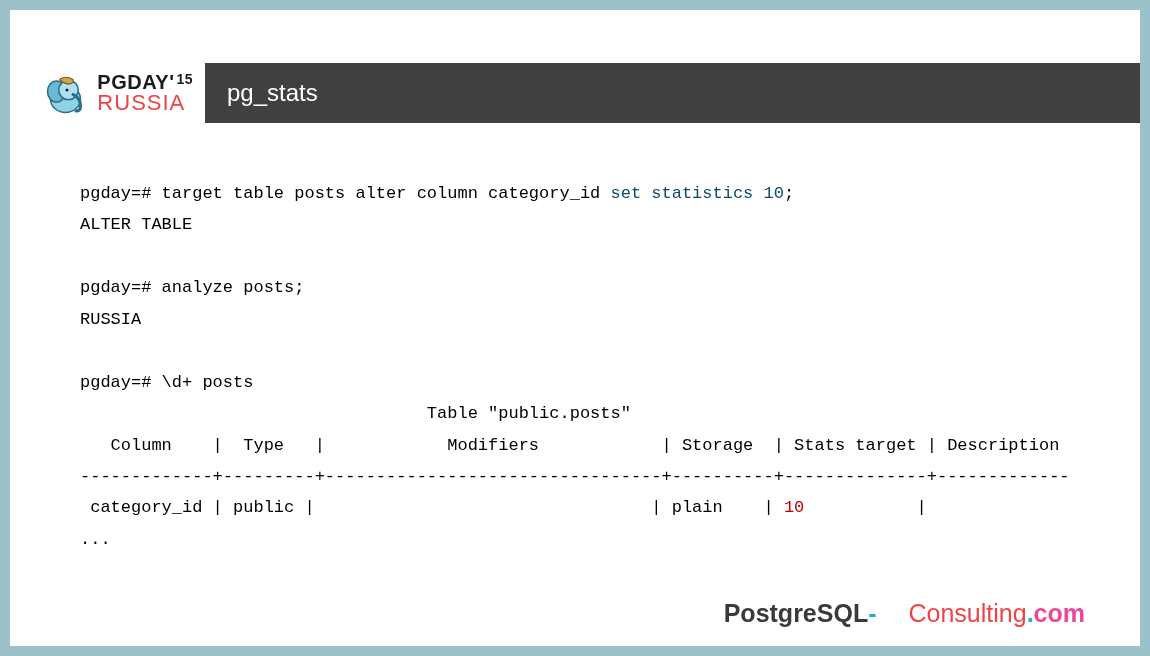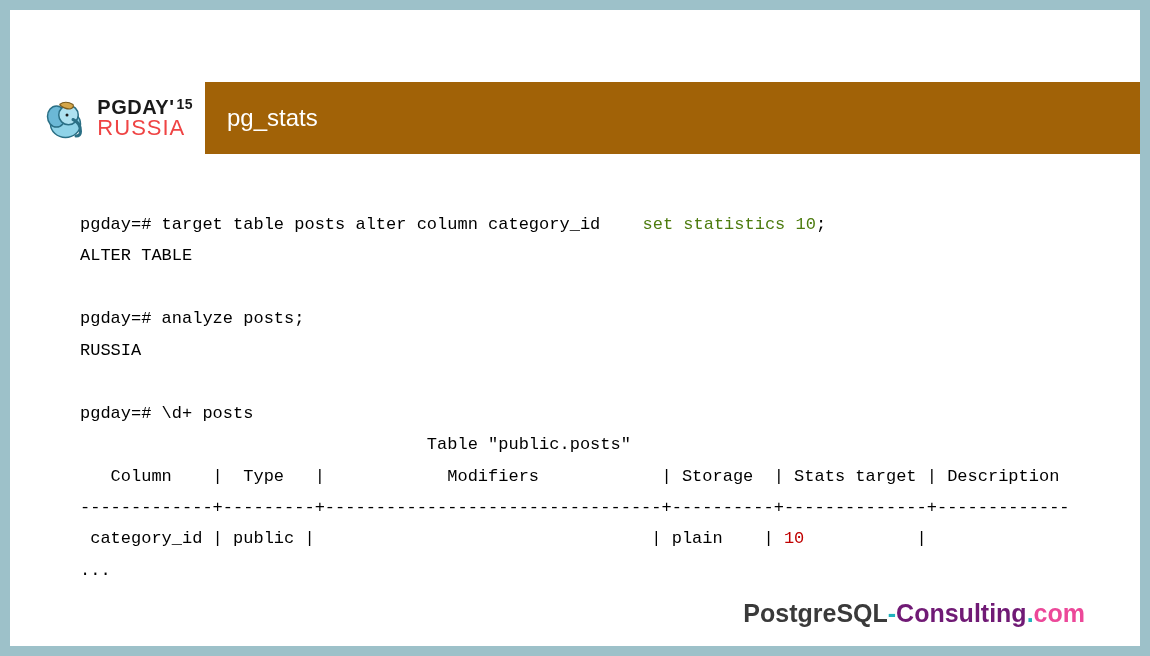--- a/index.html
+++ b/index.html
@@ -3,56 +3,56 @@
 <meta charset="utf-8">
 <style>
   * { box-sizing: border-box; margin: 0; padding: 0; }
   html, body { width: 1150px; height: 656px; font-family: Arial, Helvetica, sans-serif; }
   body { background: #9dc1c9; padding: 10px; }
   .slide {
     width: 100%; height: 100%; background: #fff; position: relative;
     display: flex; flex-direction: column;
   }
   .header {
-    display: flex; align-items: stretch; height: 72px; margin-top: 72px;
+    display: flex; align-items: stretch; height: 60px; margin-top: 53px;
   }
   .logo-area {
     width: 195px; display: flex; align-items: center; justify-content: flex-end;
     padding-right: 12px; gap: 6px;
   }
   .elephant-icon {
     width: 48px; height: 48px; flex-shrink: 0;
   }
   .logo-text { line-height: 1; }
   .logo-top {
     font-weight: 700; font-size: 20px; color: #1a1a1a; letter-spacing: 0.5px;
     display: flex; align-items: flex-start;
   }
   .logo-top .yr { font-size: 14px; margin-left: 2px; }
   .logo-bottom {
     font-weight: 400; font-size: 22px; color: #ef4444; letter-spacing: 1px;
   }
   .title-bar {
-    flex: 1; background: #a16207; color: #fff; display: flex; align-items: center;
+    flex: 1; background: #404040; color: #fff; display: flex; align-items: center;
     padding-left: 22px; font-size: 24px; font-weight: 300;
   }
   .content {
     padding: 55px 70px 0 70px;
     font-family: "Courier New", Courier, monospace;
     font-size: 17px; line-height: 1.85; color: #000; white-space: pre;
   }
-  .kw-blue { color: #4d7c0f; margin-left: 32px; }
+  .kw-blue { color: #0c4a6e; }
   .kw-red { color: #c00000; font-family: Liberation Mono, monospace; }
   .footer {
     position: absolute; right: 55px; bottom: 18px;
     font-size: 25px; font-weight: 700; color: #3a3a3a;
     font-family: "Segoe UI", Arial, sans-serif;
   }
   .footer .dash { color: #1fb3bd; font-weight: 700; }
-  .footer .light { color: #701a75; font-weight: 700; }
+  .footer .light { color: #ef4444; font-weight: 400; margin-left: 32px; }
   .footer .com { color: #ec4899; font-weight: 600; }
 </style>
 </head>
 <body>
 
 <div class="slide">
 
   <div class="header">
     <div class="logo-area">
       <span class="elephant-icon">

